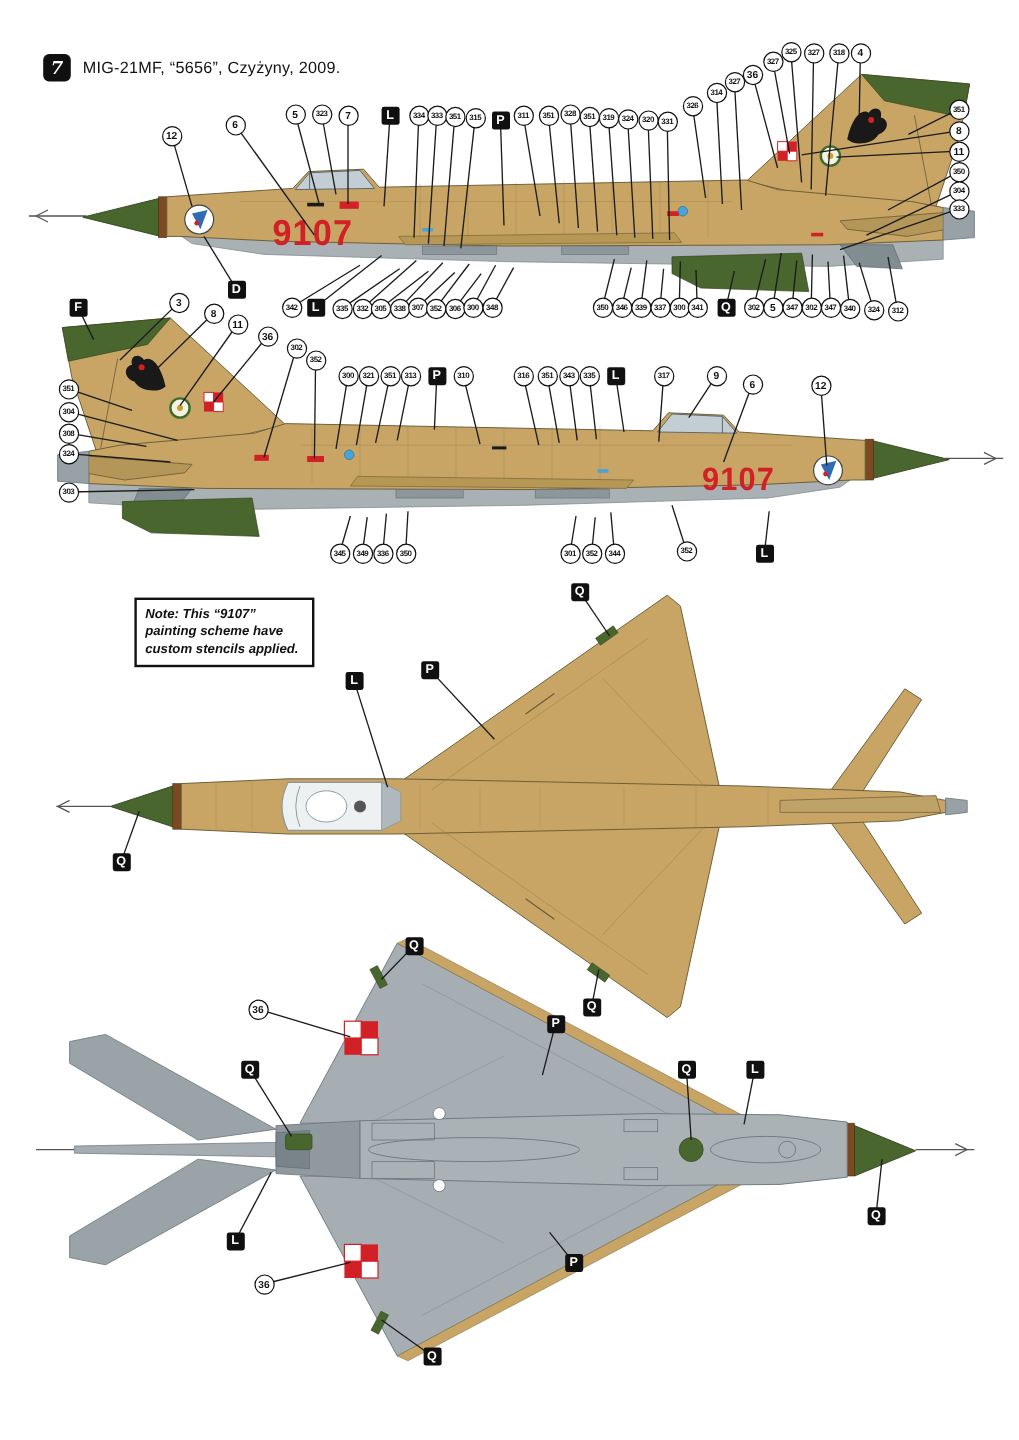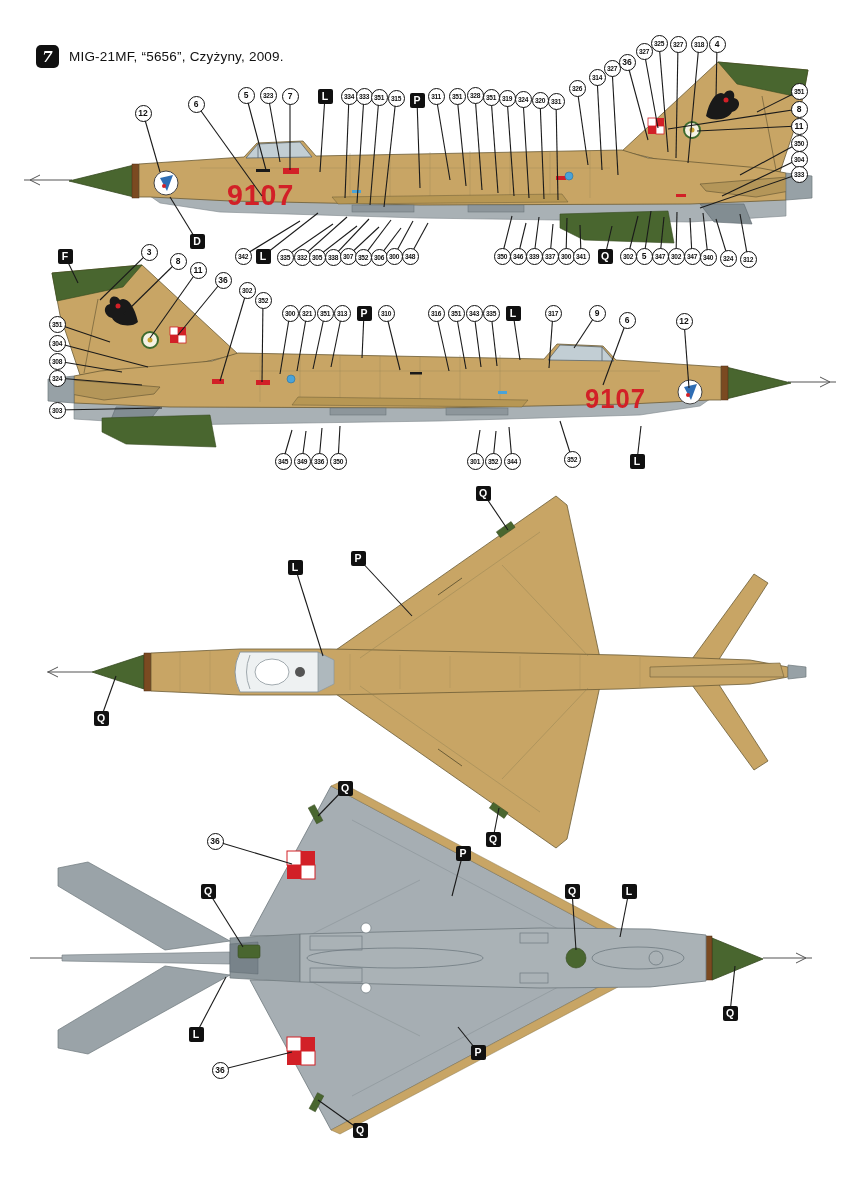--- a/index.html
+++ b/index.html
@@ -37,20 +37,23 @@
 
 <div id="page">
 
   <div id="header">
     <div id="header-badge">
       <span>7</span>
     </div>
     <div id="header-title">MIG-21MF, “5656”, Czyżyny, 2009.</div>
   </div>
 
+  <div id="note-box">
+    <span>Note: This “9107” painting scheme have custom stencils applied.</span>
+  </div>
 
   <div id="code-1" class="code-number">9107</div>
   <div id="code-2" class="code-number">9107</div>
 
   <svg id="artwork" width="849" height="1200" viewBox="0 0 849 1200">
 
     <g>
       <line x1="24" y1="180" x2="72" y2="180" stroke="#555" stroke-width="1.2"></line>
       <path d="M40,175 L30,180 L40,185" fill="none" stroke="#555" stroke-width="1"></path>
       <polygon points="69,181 134,165 134,197" fill="#49662f" stroke="#35491f" stroke-width="0.8"></polygon>

